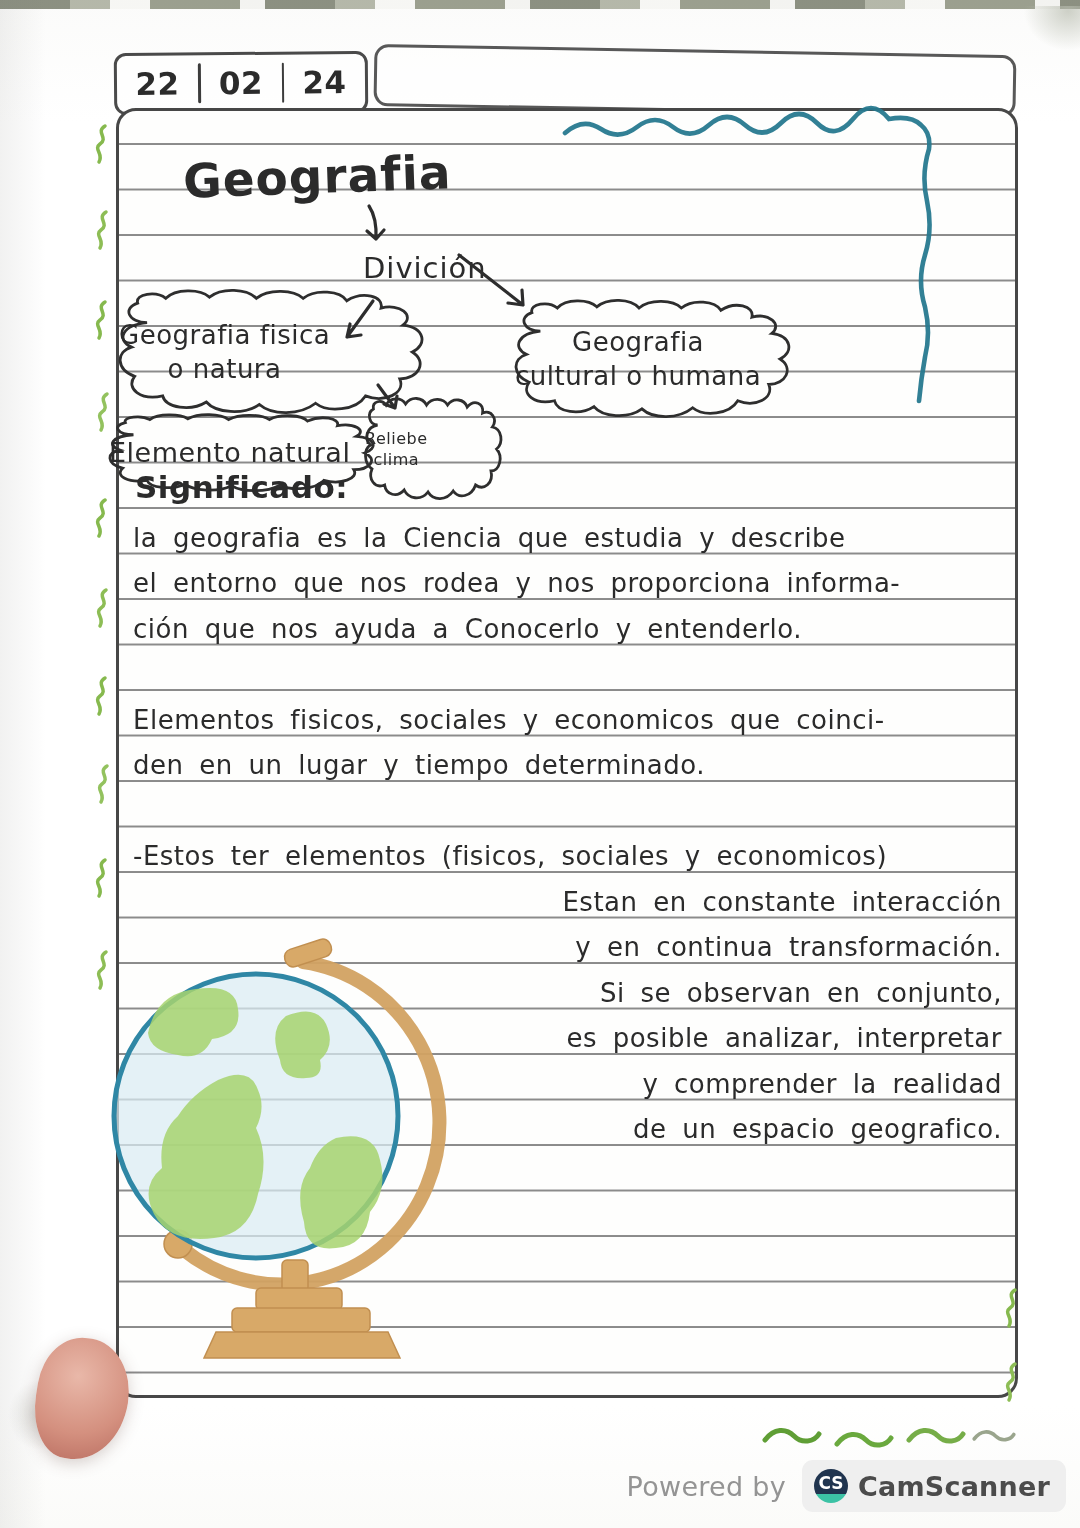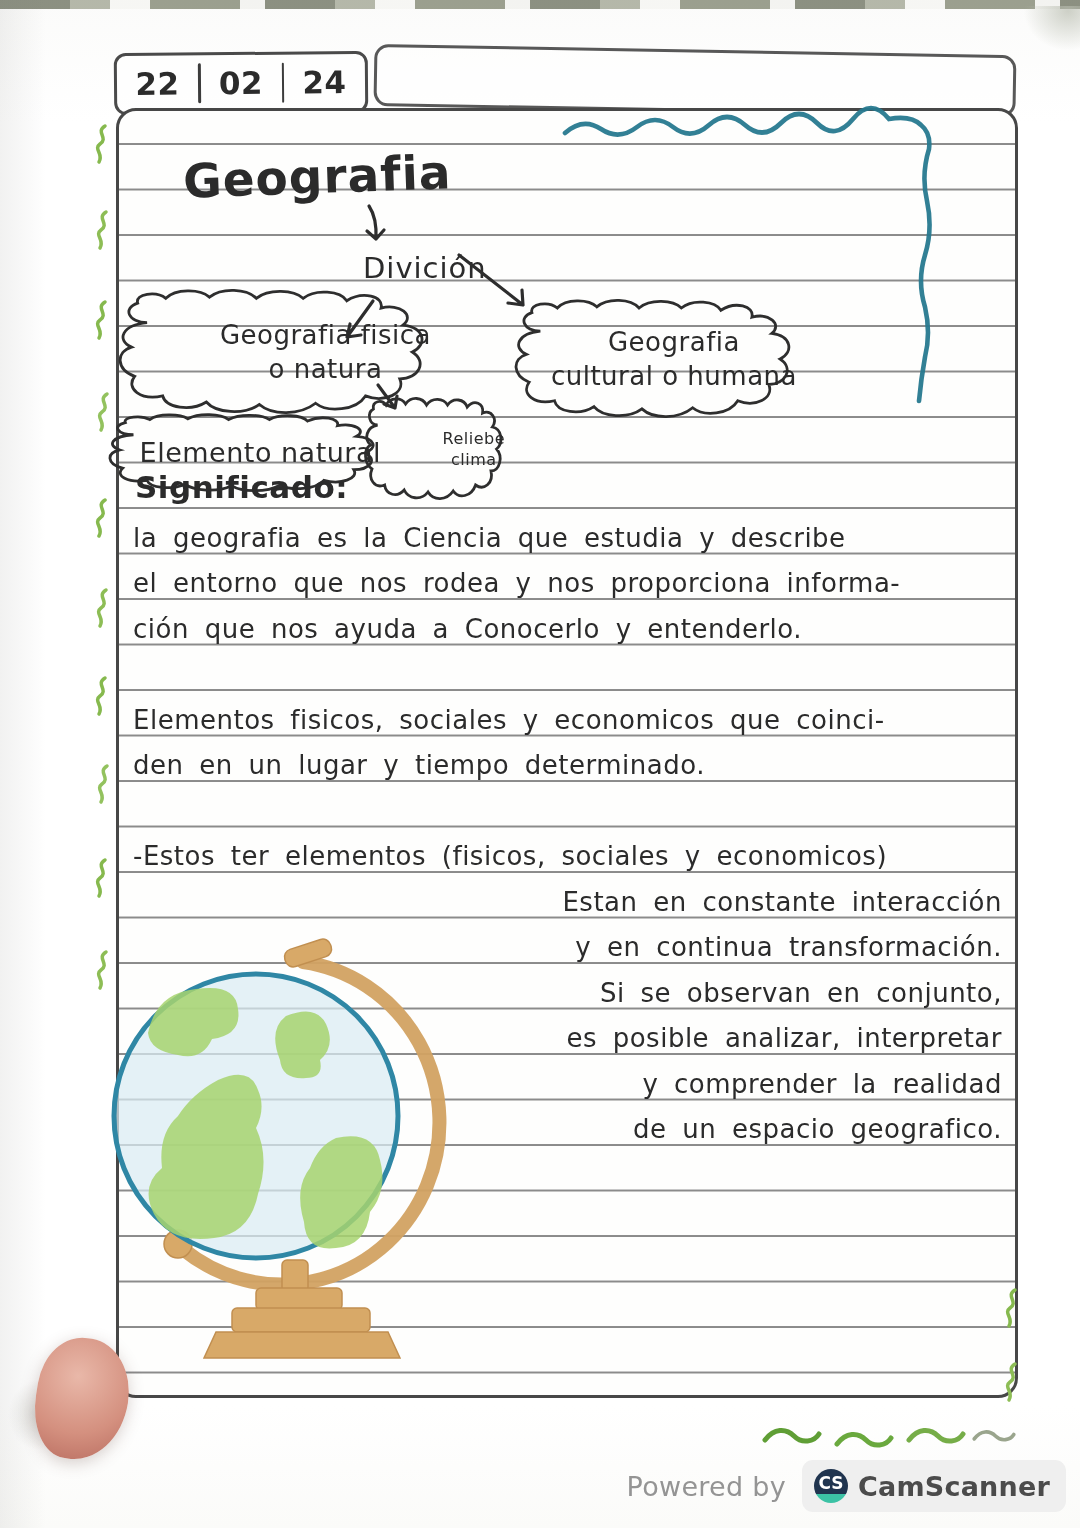--- a/index.html
+++ b/index.html
@@ -40,21 +40,21 @@
 
   .line{position:absolute;left:14px;right:10px;font-size:26px;word-spacing:7px;white-space:nowrap;}
   .line.r{text-align:right;right:13px;}
 
   .note-title{position:absolute;left:64px;top:38px;font-size:47px;font-weight:bold;
     transform:rotate(-2deg);letter-spacing:1px;}
   .division{position:absolute;left:212px;top:140px;font-size:29px;letter-spacing:1px;margin-left:32px;}
   .heading{position:absolute;left:16px;top:358px;font-size:31px;font-weight:bold;letter-spacing:.5px;}
 
   
-  .cloud{position:absolute;display:flex;flex-direction:column;align-items:flex-end;justify-content:center;text-align:center;}
+  .cloud{position:absolute;display:flex;flex-direction:column;align-items:flex-start;justify-content:center;text-align:center;}
   .cloud > svg{position:absolute;left:0;top:0;width:100%;height:100%;overflow:visible;}
   .cloud .txt{position:relative;z-index:1;font-size:26px;line-height:1.32;}
   .cloud-fisica{left:0;top:180px;width:312px;height:122px;}
   .cloud-cultural{left:396px;top:190px;width:282px;height:116px;}
   .cloud-elemento{left:-10px;top:304px;width:272px;height:76px;}
   .cloud-elemento .txt{font-size:27px;}
   .cloud-relieve{left:246px;top:288px;width:140px;height:100px;}
   .cloud-relieve .txt{font-size:16px;}
 
   .arrow{position:absolute;overflow:visible;}

